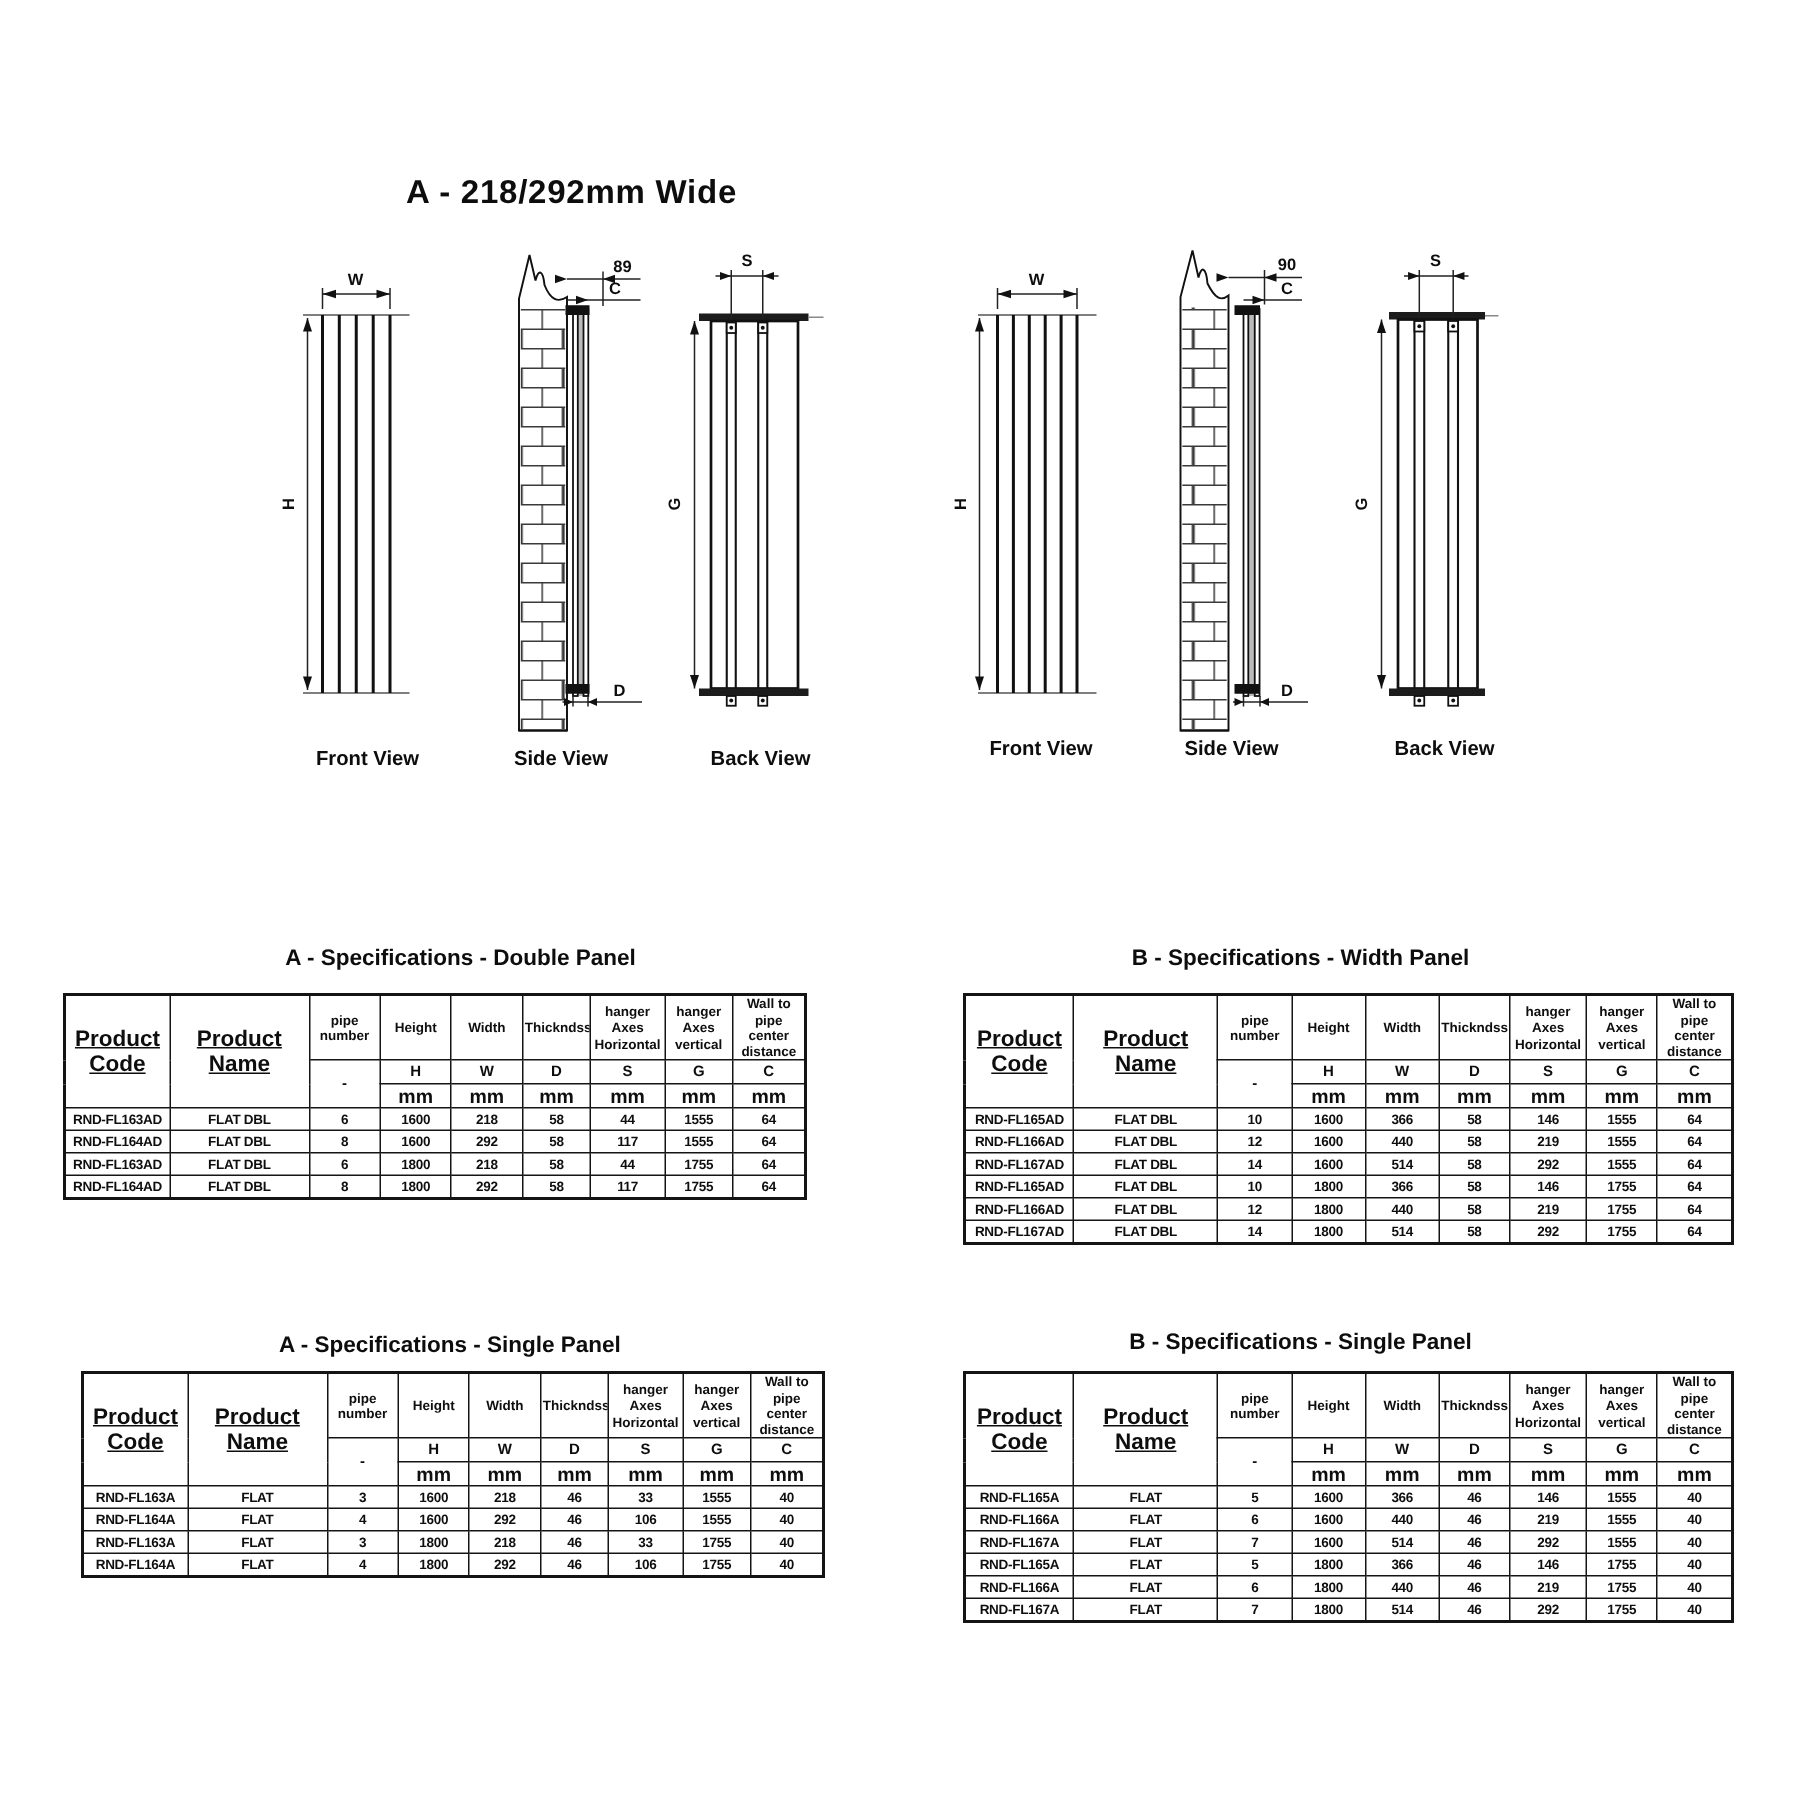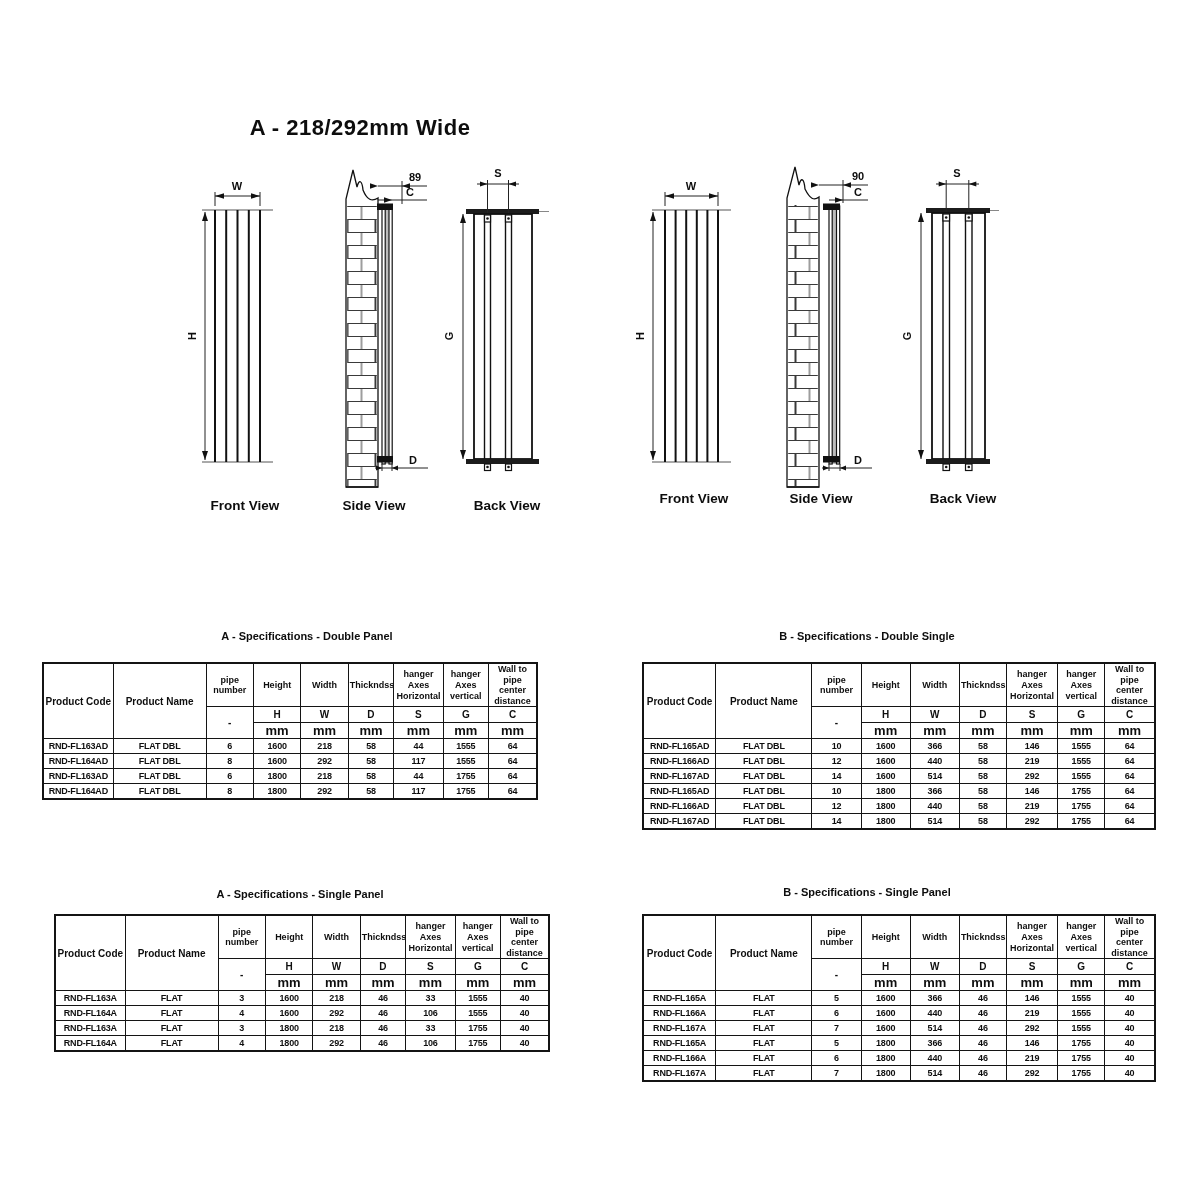--- a/index.html
+++ b/index.html
@@ -1,39 +1,39 @@
 <!DOCTYPE html>
 <html><head>
 <meta charset="utf-8">
 <style>
   html,body{margin:0;padding:0;background:#fff;}
   #page{position:relative;width:1200px;height:1200px;background:#ffffff;overflow:hidden;
         font-family:"Liberation Sans",sans-serif;color:#111;}
   .dwg-title{position:absolute;text-align:center;font-size:22px;font-weight:bold;color:#0d0d0d;letter-spacing:.5px;}
-  .tbl-title{position:absolute;text-align:center;font-size:11px;font-weight:bold;color:#0d0d0d;}
+  .tbl-title{position:absolute;text-align:center;font-size:15px;font-weight:bold;color:#0d0d0d;}
   .spec{position:absolute;}
   table.spec-table{border-collapse:collapse;table-layout:fixed;width:100%;
         border:2.4px solid #141414;background:#fff;}
   table.spec-table th,table.spec-table td{border:1.6px solid #141414;text-align:center;
         vertical-align:middle;padding:0 1px;font-weight:bold;color:#0e0e0e;overflow:hidden;}
   table.spec-table th.top{height:42px;font-size:9px;line-height:1.18;font-weight:bold;}
-  table.spec-table th.name{font-size:10px;}
+  table.spec-table th.name{font-size:15px;text-decoration:underline;}
   table.spec-table th.sym{height:15px;font-size:10px;}
   table.spec-table th.unit{height:13px;font-size:13px;}
   table.spec-table td{height:14px;font-size:9px;letter-spacing:-0.2px;}
   svg text{fill:#0d0d0d;}
   .dim{font:bold 11px "Liberation Sans",sans-serif;}
   .viewlabel{font:bold 13.5px "Liberation Sans",sans-serif;}
 </style>
 </head>
 <body>
 
 <div id="page">
 
-  <div class="dwg-title" style="left:110px;top:115px;width:500px;text-align:center;">A - 218/292mm Wide</div>
+  <div class="dwg-title" style="left:131px;top:115px;width:500px;text-align:center;">A - 218/292mm Wide</div>
 
   <svg style="position:absolute;left:0;top:0;" width="1200" height="560" viewBox="0 0 1200 560">
     <defs>
       <pattern id="brick" x="347.5" y="206" width="28" height="26" patternUnits="userSpaceOnUse">
         <rect width="28" height="26" fill="#ffffff"></rect>
         <path d="M0,0.5 H28 M0,13.5 H28 M14,0 V13 M27.5,13 V26 M0.5,13 V26" stroke="#3a3a3a" stroke-width="1" fill="none"></path>
       </pattern>
     </defs>
 
     <g>
@@ -208,21 +208,21 @@
       <polygon points="968.8,184 976.3,181.4 976.3,186.6" fill="#111"></polygon>
       <polygon points="921,213 918,222 924,222" fill="#111"></polygon>
       <polygon points="921,459 918,450 924,450" fill="#111"></polygon>
       <text class="dim" x="957" y="177" text-anchor="middle">S</text>
       <text class="dim" x="911" y="336" text-anchor="middle" transform="rotate(-90 911 336)">G</text>
       <text class="viewlabel" x="963" y="503" text-anchor="middle">Back View</text>
     </g>
   </svg>
 
   <div class="tbl-title" style="left:42px;top:630px;width:530px;">A - Specifications - Double Panel</div>
-  <div class="tbl-title" style="left:642px;top:630px;width:450px;">B - Specifications - Double Single</div>
+  <div class="tbl-title" style="left:642px;top:630px;width:450px;">B - Specifications - Width Panel</div>
   <div class="tbl-title" style="left:42px;top:888px;width:516px;">A - Specifications - Single Panel</div>
   <div class="tbl-title" style="left:642px;top:886px;width:450px;">B - Specifications - Single Panel</div>
 
   <div class="spec" style="left:42px;top:662px;width:496px;">
     <table class="spec-table">
         <colgroup>
           <col style="width:14.2%">
           <col style="width:18.8%">
           <col style="width:9.6%">
           <col style="width:9.6%">

